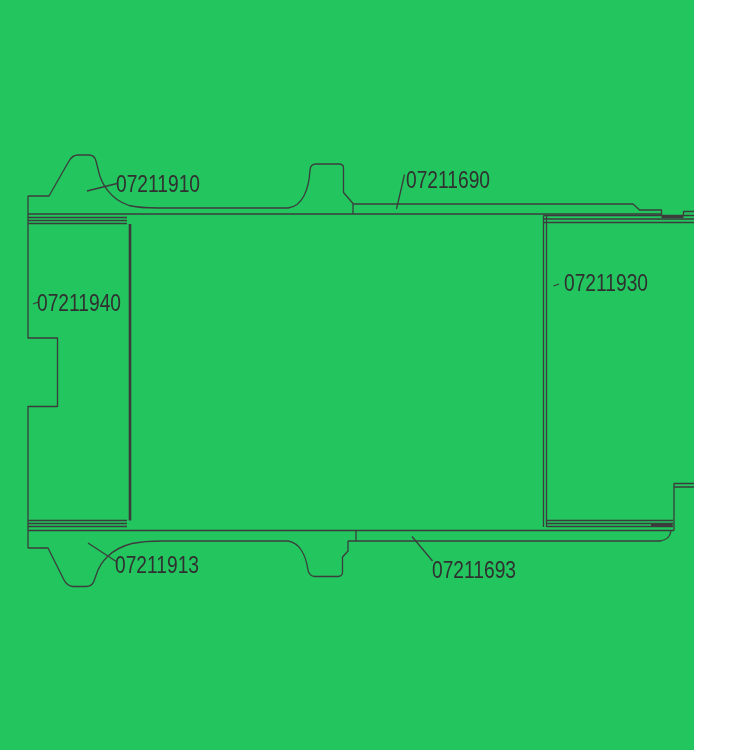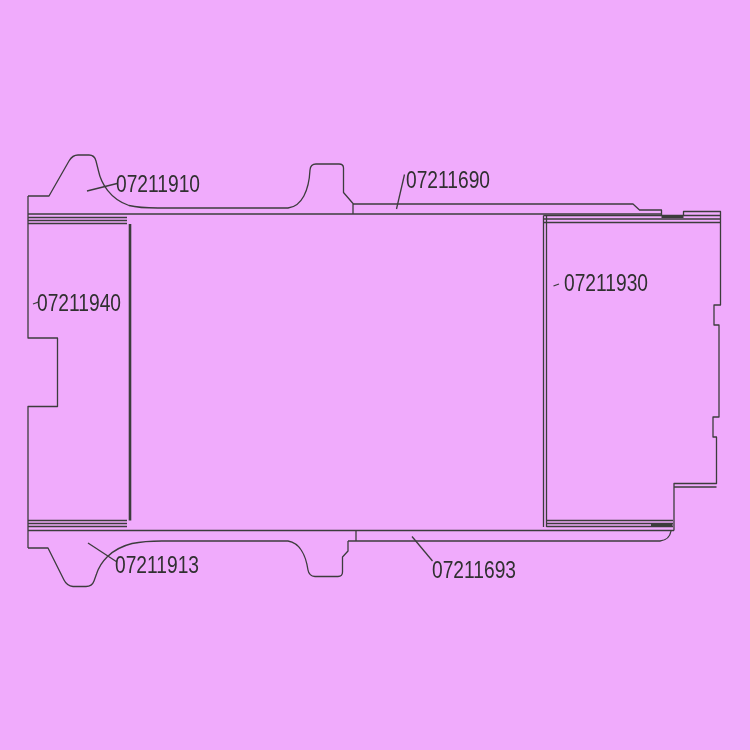--- a/index.html
+++ b/index.html
@@ -2,23 +2,23 @@
 <html><head>
 <meta charset="utf-8">
 <style>
   html, body {
     margin: 0;
     padding: 0;
     background: #ffffff;
   }
   .page {
     position: relative;
-    width: 750px;
+    width: 694px;
     height: 750px;
-    background: #f0abfc;
+    background: #22c55e;
     overflow: hidden;
     font-family: "Liberation Sans", sans-serif;
   }
   .drawing-svg {
     position: absolute;
     left: 0;
     top: 0;
   }
   .part-label {
     position: absolute;

